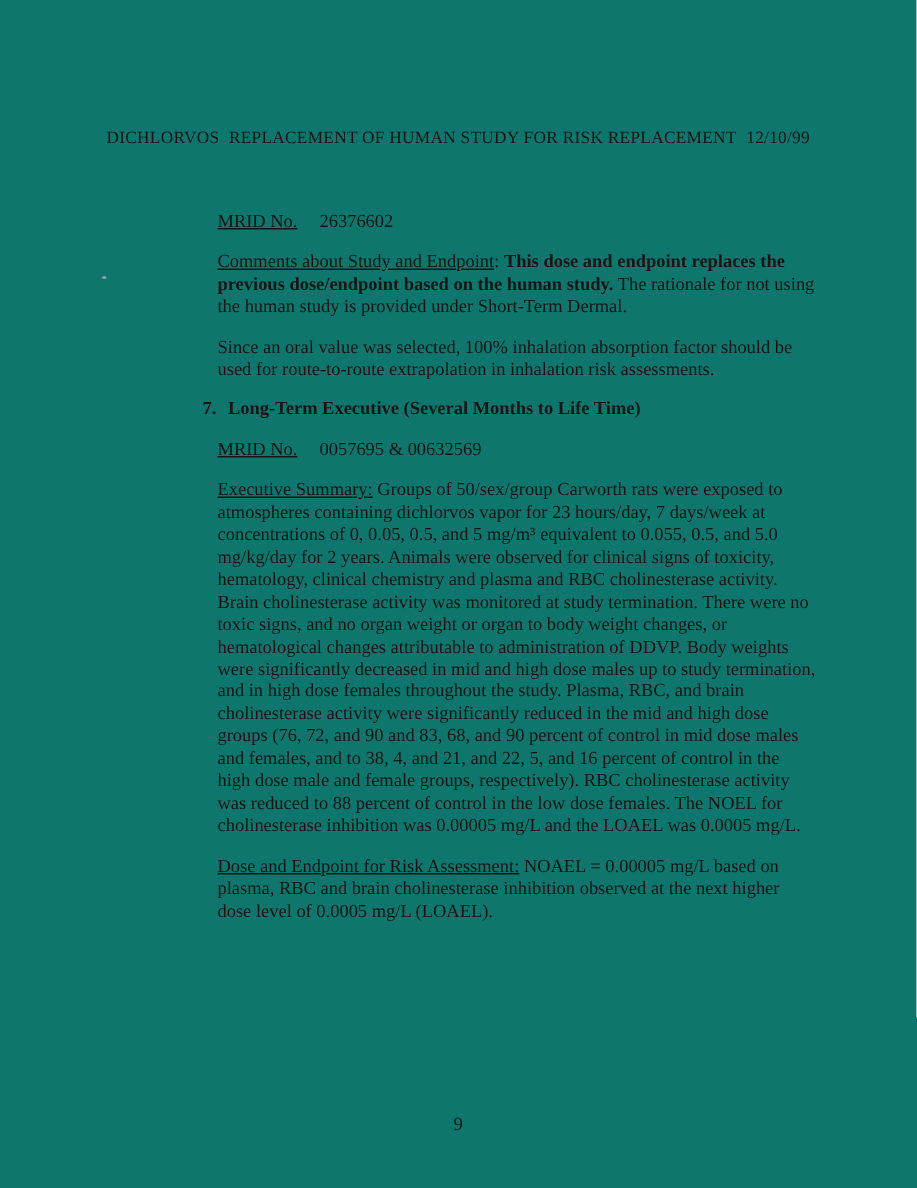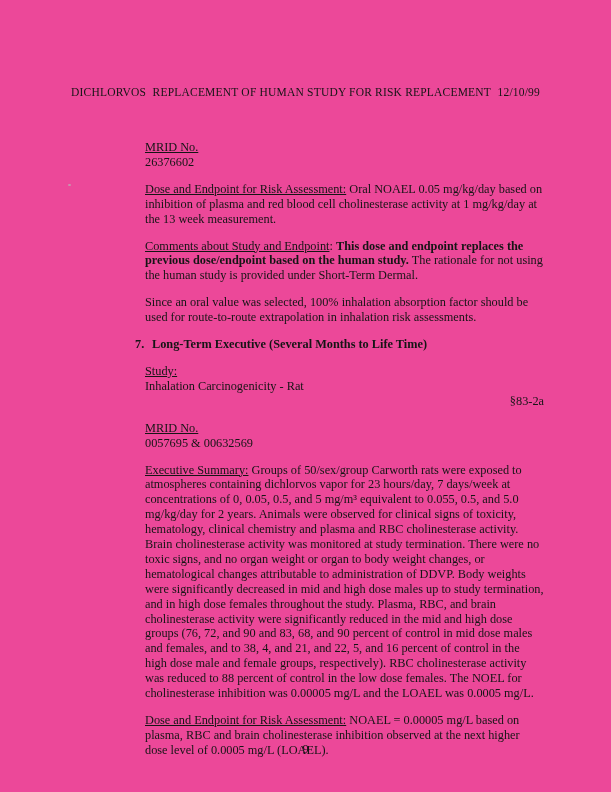--- a/index.html
+++ b/index.html
@@ -4,21 +4,21 @@
 <style>
   html, body {
     margin: 0;
     padding: 0;
     background: #ffffff;
   }
   .page {
     position: relative;
     width: 611px;
     height: 792px;
-    background: #ec4899;
+    background: #0f766e;
     color: #151515;
     font-family: "Liberation Serif", "DejaVu Serif", serif;
     overflow: hidden;
   }
   .header {
     position: absolute;
     top: 86px;
     left: 71px;
     width: 469px;
     display: flex;
@@ -35,21 +35,20 @@
     width: 399px;
     font-size: 12.3px;
     line-height: 14.9px;
   }
   .para {
     margin: 0 0 12px 0;
   }
   .row {
     display: flex;
     margin: 0 0 12px 0;
-    flex-direction: column;
   }
   .row .lbl {
     flex: none;
     width: 68px;
   }
   .row .guideline {
     margin-left: auto;
   }
   .u { text-decoration: underline; }
   .b { font-weight: bold; }
@@ -86,33 +85,27 @@
   </div>
 
   <div class="content">
 
     <div class="row">
       <span class="lbl u">MRID No.</span>
       <span>26376602</span>
     </div>
 
 
-    <p class="para"><span class="u">Dose and Endpoint for Risk Assessment:</span><span> Oral NOAEL 0.05 mg/kg/day based on inhibition of plasma and red blood cell cholinesterase activity at 1 mg/kg/day at the 13 week measurement.</span></p>
 
     <p class="para"><span class="u">Comments about Study and Endpoint</span><span>: </span><span class="b">This dose and endpoint replaces the previous dose/endpoint based on the human study.</span><span> The rationale for not using the human study is provided under Short-Term Dermal.</span></p>
 
     <p class="para"><span>Since an oral value was selected, 100% inhalation absorption factor should be used for route-to-route extrapolation in inhalation risk assessments.</span></p>
 
     <div class="h7"><span class="num">7.</span><span>Long-Term Executive (Several Months to Life Time)</span></div>
 
-    <div class="row">
-      <span class="lbl u">Study:</span>
-      <span>Inhalation Carcinogenicity - Rat</span>
-      <span class="guideline">§83-2a</span>
-    </div>
 
     <div class="row">
       <span class="lbl u">MRID No.</span>
       <span>0057695 &amp; 00632569</span>
     </div>
 
     <p class="para"><span class="u">Executive Summary:</span><span> Groups of 50/sex/group Carworth rats were exposed to atmospheres containing dichlorvos vapor for 23 hours/day, 7 days/week at concentrations of 0, 0.05, 0.5, and 5 mg/m³ equivalent to 0.055, 0.5, and 5.0 mg/kg/day for 2 years. Animals were observed for clinical signs of toxicity, hematology, clinical chemistry and plasma and RBC cholinesterase activity. Brain cholinesterase activity was monitored at study termination. There were no toxic signs, and no organ weight or organ to body weight changes, or hematological changes attributable to administration of DDVP. Body weights were significantly decreased in mid and high dose males up to study termination, and in high dose females throughout the study. Plasma, RBC, and brain cholinesterase activity were significantly reduced in the mid and high dose groups (76, 72, and 90 and 83, 68, and 90 percent of control in mid dose males and females, and to 38, 4, and 21, and 22, 5, and 16 percent of control in the high dose male and female groups, respectively). RBC cholinesterase activity was reduced to 88 percent of control in the low dose females. The NOEL for cholinesterase inhibition was 0.00005 mg/L and the LOAEL was 0.0005 mg/L.</span></p>
 
     <p class="para"><span class="u">Dose and Endpoint for Risk Assessment:</span><span> NOAEL = 0.00005 mg/L based on plasma, RBC and brain cholinesterase inhibition observed at the next higher dose level of 0.0005 mg/L (LOAEL).</span></p>
 

